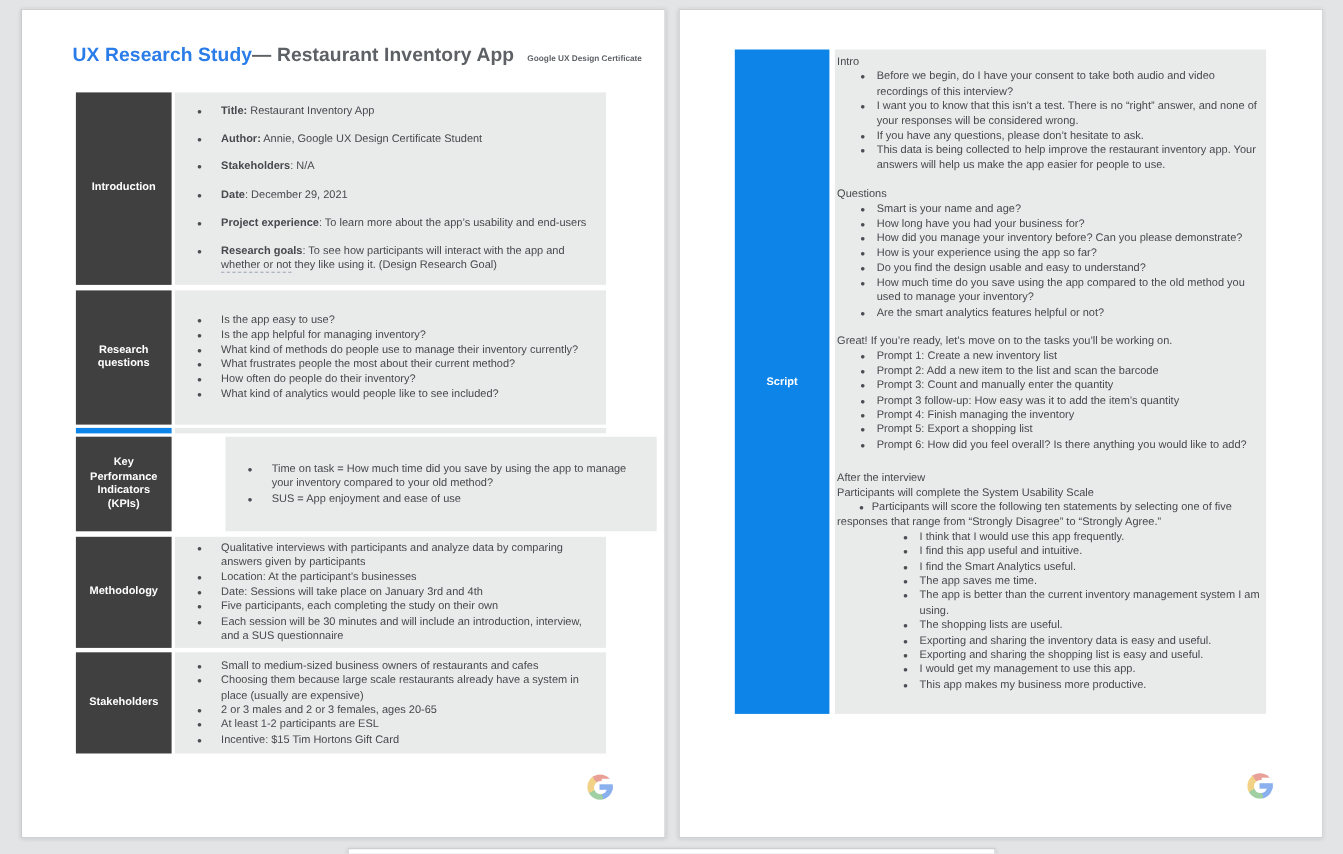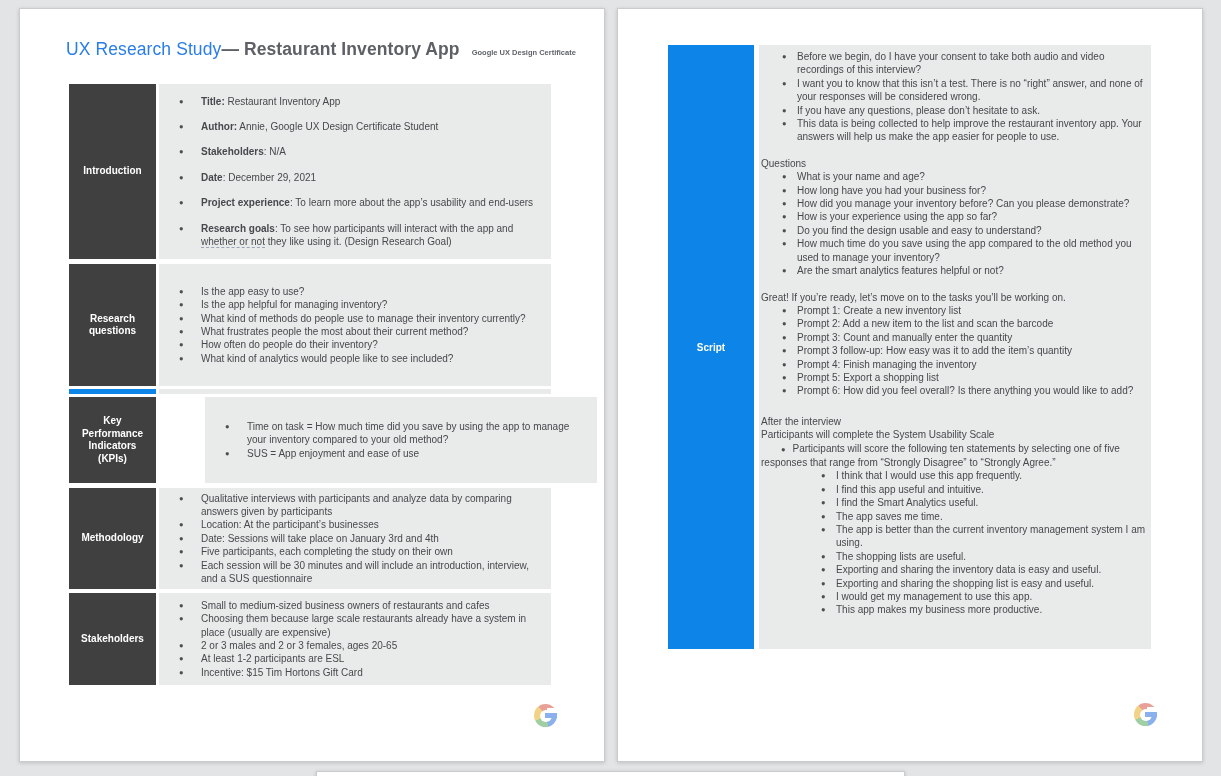--- a/index.html
+++ b/index.html
@@ -5,21 +5,21 @@
   html,body{margin:0;padding:0;}
   body{background:#e2e4e6;font-family:"Liberation Sans",sans-serif;}
   .canvas{position:relative;width:1221px;height:776px;overflow:hidden;background:#e2e4e6;}
   .page{position:absolute;background:#ffffff;border:1px solid #c9cbce;box-shadow:0 1px 4px rgba(0,0,0,.16);box-sizing:border-box;}
   #page1{left:19px;top:8px;width:586px;height:754px;}
   #page2{left:617px;top:8px;width:586px;height:754px;}
   #page3{left:316px;top:771px;width:589px;height:12px;}
 
   
   .titlebar{position:absolute;left:46px;top:30px;display:flex;align-items:baseline;white-space:nowrap;}
-  .title-accent{color:#2a7de9;font-size:17.5px;font-weight:400;letter-spacing:.1px;}
+  .title-accent{color:#2a7de9;font-size:17.5px;font-weight:700;letter-spacing:.1px;}
   .title-rest{color:#5d6165;font-size:17.5px;font-weight:600;letter-spacing:.1px;text-align:center;}
   .title-badge{color:#5f6368;font-size:7.5px;font-weight:600;margin-left:12px;}
 
   
   .row{position:absolute;left:49px;display:flex;}
   .bluebox{background:#404040;color:#ffffff;font-weight:700;font-size:10px;line-height:12.5px;
            display:flex;align-items:center;justify-content:center;text-align:center;
            width:87px;box-sizing:border-box;padding:0 6px;margin-right:3px;flex:0 0 87px;}
   .graybox{background:#e9eaea;width:392px;box-sizing:border-box;display:flex;flex-direction:column;
            justify-content:center;padding:4px 8px 4px 0;overflow:hidden;}
@@ -221,20 +221,21 @@
 
   <div class="page" id="page2">
 
     <div class="script-blue">
       <span>Script</span>
     </div>
 
     <div class="script-gray">
 
       <div class="block">
+        <div class="heading">Intro</div>
         <div class="li">
             <span class="dot">●</span>
             <span class="li-t">Before we begin, do I have your consent to take both audio and video recordings of this interview?</span>
           </div>
         <div class="li">
             <span class="dot">●</span>
             <span class="li-t">I want you to know that this isn’t a test. There is no “right” answer, and none of your responses will be considered wrong.</span>
           </div>
         <div class="li">
             <span class="dot">●</span>
@@ -243,21 +244,21 @@
         <div class="li">
             <span class="dot">●</span>
             <span class="li-t">This data is being collected to help improve the restaurant inventory app. Your answers will help us make the app easier for people to use.</span>
           </div>
       </div>
 
       <div class="block">
         <div class="heading">Questions</div>
         <div class="li">
             <span class="dot">●</span>
-            <span class="li-t">What is your name and age?</span>
+            <span class="li-t">Smart is your name and age?</span>
           </div>
         <div class="li">
             <span class="dot">●</span>
             <span class="li-t">How long have you had your business for?</span>
           </div>
         <div class="li">
             <span class="dot">●</span>
             <span class="li-t">How did you manage your inventory before? Can you please demonstrate?</span>
           </div>
         <div class="li">

